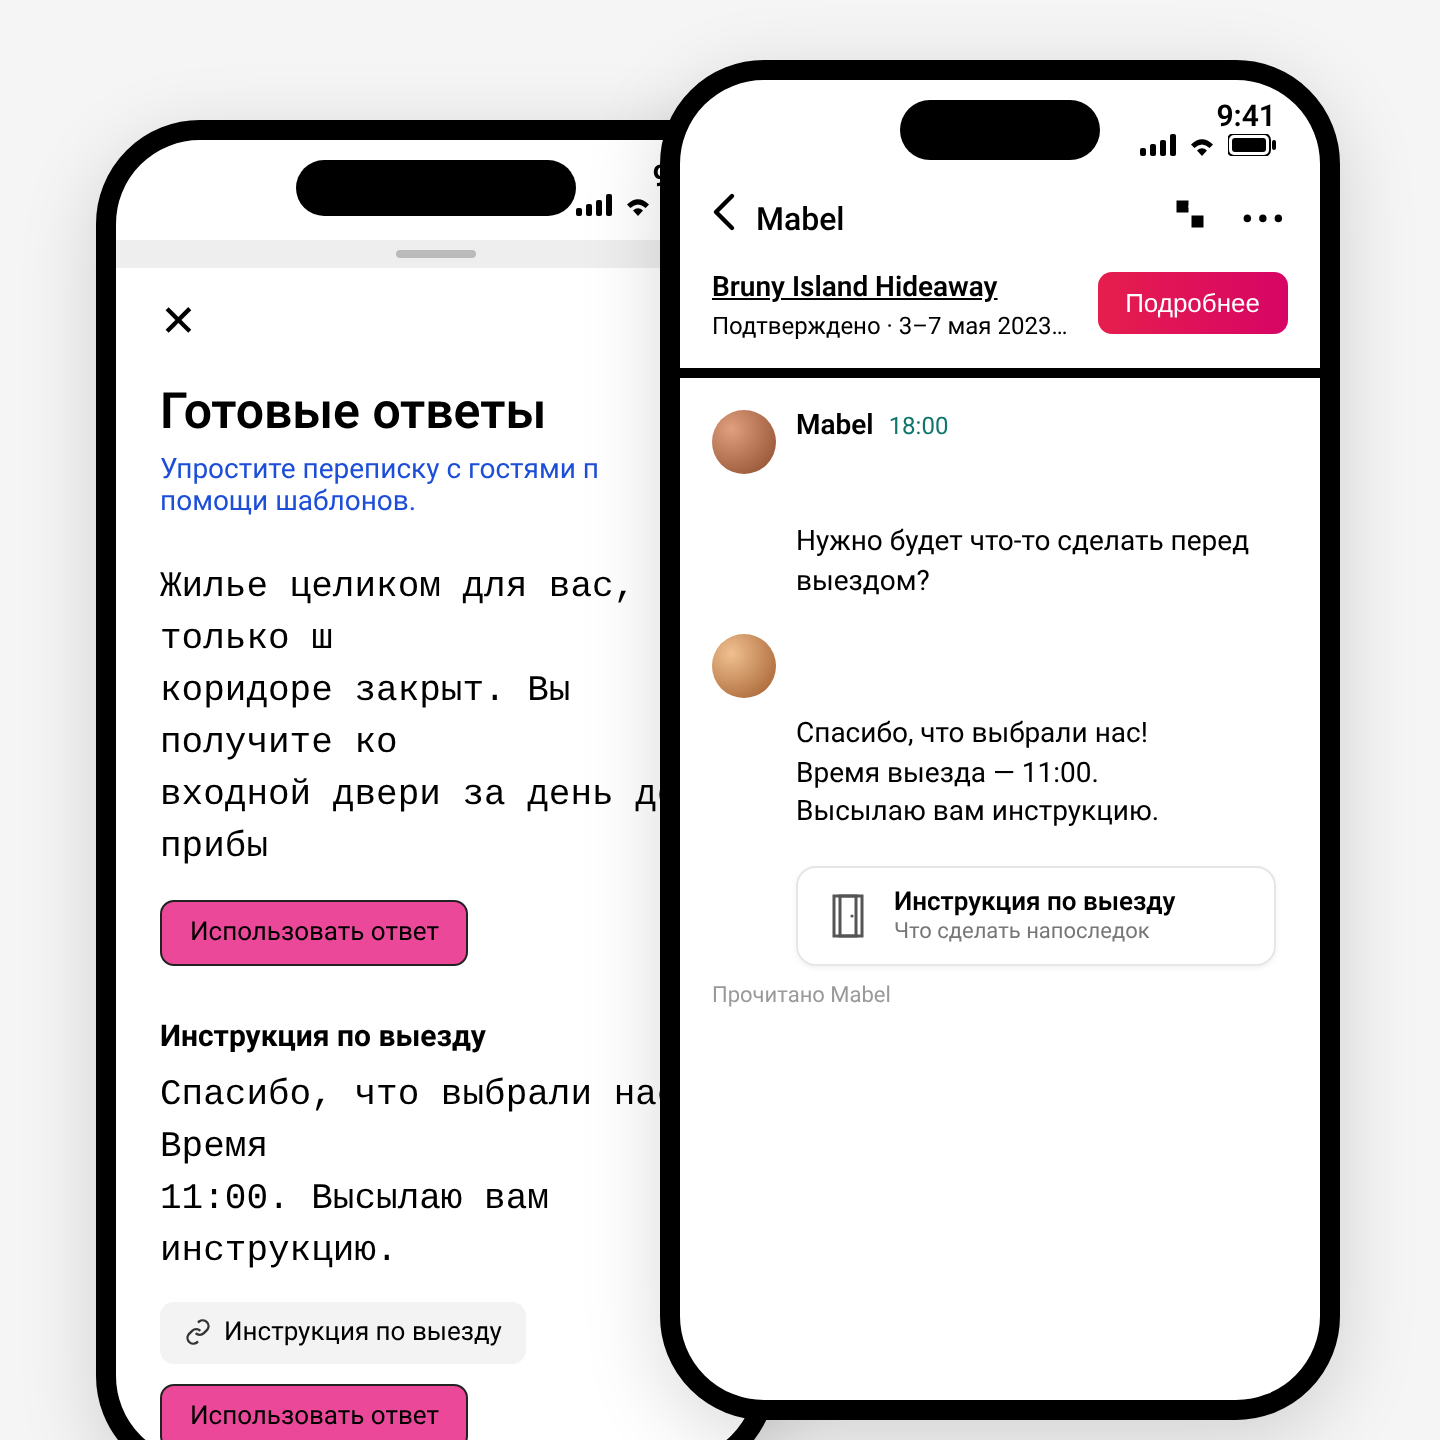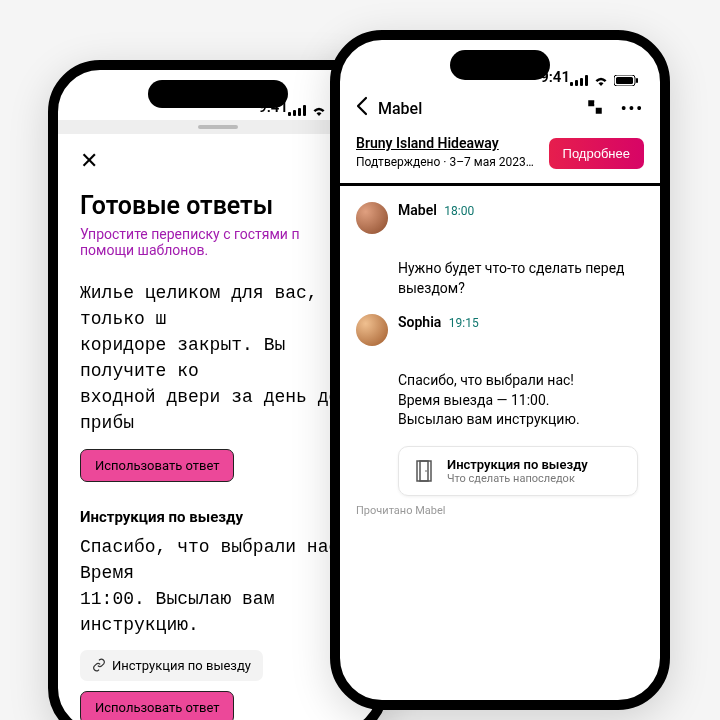--- a/index.html
+++ b/index.html
@@ -37,24 +37,25 @@
     border-radius: 20px;
   }
   .phone-left  .island { width: 140px; height: 28px; }
   .phone-right .island { width: 100px; height: 30px; }
 
   
   .statusbar {
     height: 50px;
     display: flex;
     align-items: flex-end;
-    justify-content: flex-end;
+    justify-content: center;
     padding: 0 22px 4px;
     font-size: 15px;
     font-weight: 600;
+    flex-direction: column;
   }
   .status-icons { display:flex; gap:5px; align-items:center; }
   .status-icons svg { display:block; }
 
   
   .sheet-handle-bar {
     height: 14px;
     background:#eee;
     display:flex;
     justify-content:center;
@@ -74,21 +75,21 @@
     display:inline-block;
     margin-bottom: 18px;
   }
   .sheet h1 {
     font-size: 25px;
     font-weight: 600;
     margin-bottom: 6px;
   }
   .sheet-sub {
     font-size: 14px;
-    color: #a21caf;
+    color: #1d4ed8;
     margin-bottom: 22px;
     white-space: pre-line;
   }
   .section-title {
     font-size: 15px;
     font-weight: 700;
     margin-bottom: 8px;
   }
   .section-body {
     font-size: 18px;
@@ -125,24 +126,24 @@
     gap:10px;
     padding: 6px 16px 14px;
   }
   .back-chevron { font-size:22px; cursor:pointer; }
   .nav-title { font-size:16px; font-weight:500; flex:1; }
   .nav-icons { display:flex; gap:16px; align-items:center; }
   .nav-icons span { cursor:pointer; }
 
   .listing-row {
     display:flex;
-    align-items:flex-end;
+    align-items:flex-start;
     gap:2px;
     padding: 0 16px 14px;
-    border-bottom:3px solid #000000;
+    border-bottom:5px solid #000000;
   }
   .listing-text { flex:1; min-width:0; }
   .listing-title {
     font-size:14px;
     font-weight:600;
     text-decoration: underline;
     margin-bottom: 4px;
   }
   .listing-sub {
     font-size:12px;
@@ -318,24 +319,20 @@
           <span class="msg-name">Mabel</span>
           <span class="msg-time">18:00</span>
         </div>
         <div class="msg-text">Нужно будет что-то сделать перед выездом?</div>
       </div>
     </div>
 
     <div class="msg">
       <div class="avatar host"></div>
       <div class="msg-body">
-        <div class="msg-head">
-          <span class="msg-name">Sophia</span>
-          <span class="msg-time">19:15</span>
-        </div>
         <div class="msg-text">Спасибо, что выбрали нас!
 Время выезда — 11:00.
 Высылаю вам инструкцию.</div>
       </div>
     </div>
 
     <div class="attach-card">
       <span class="attach-icon">
         <svg width="20" height="24" viewBox="0 0 20 24" fill="none" stroke="#555" stroke-width="1.5">
             <rect x="3" y="2" width="14" height="20"></rect>

